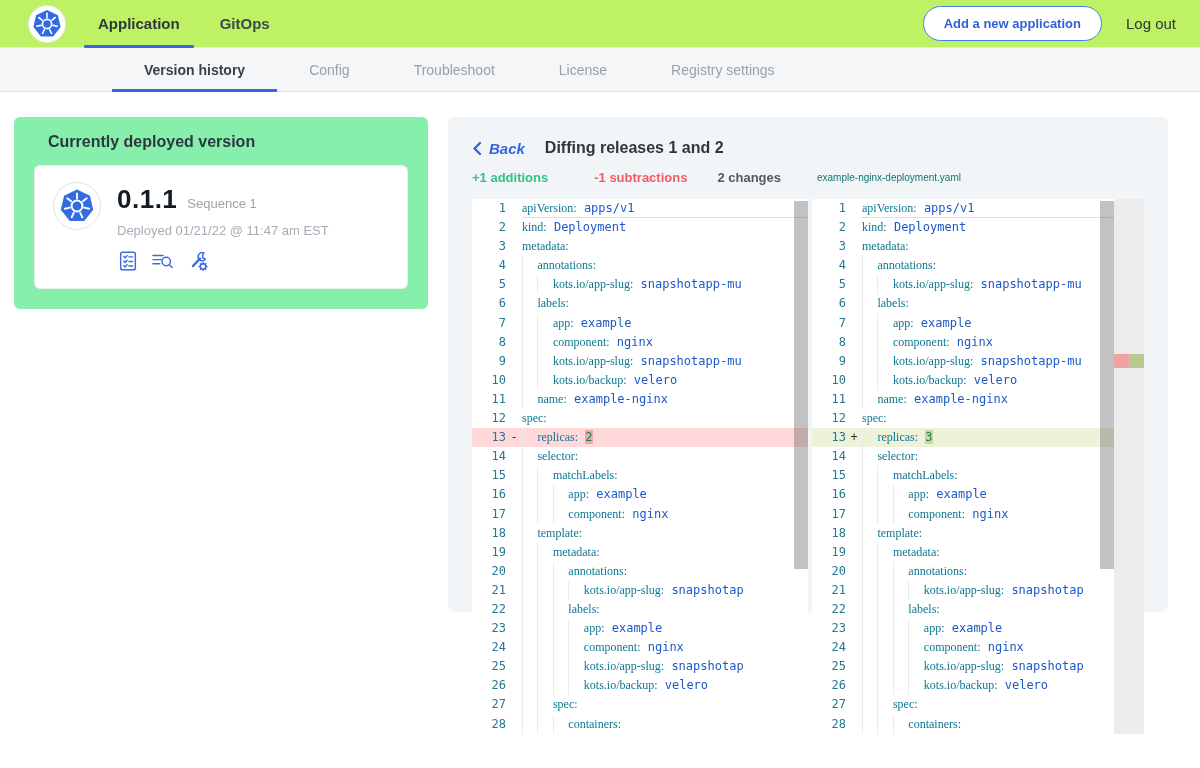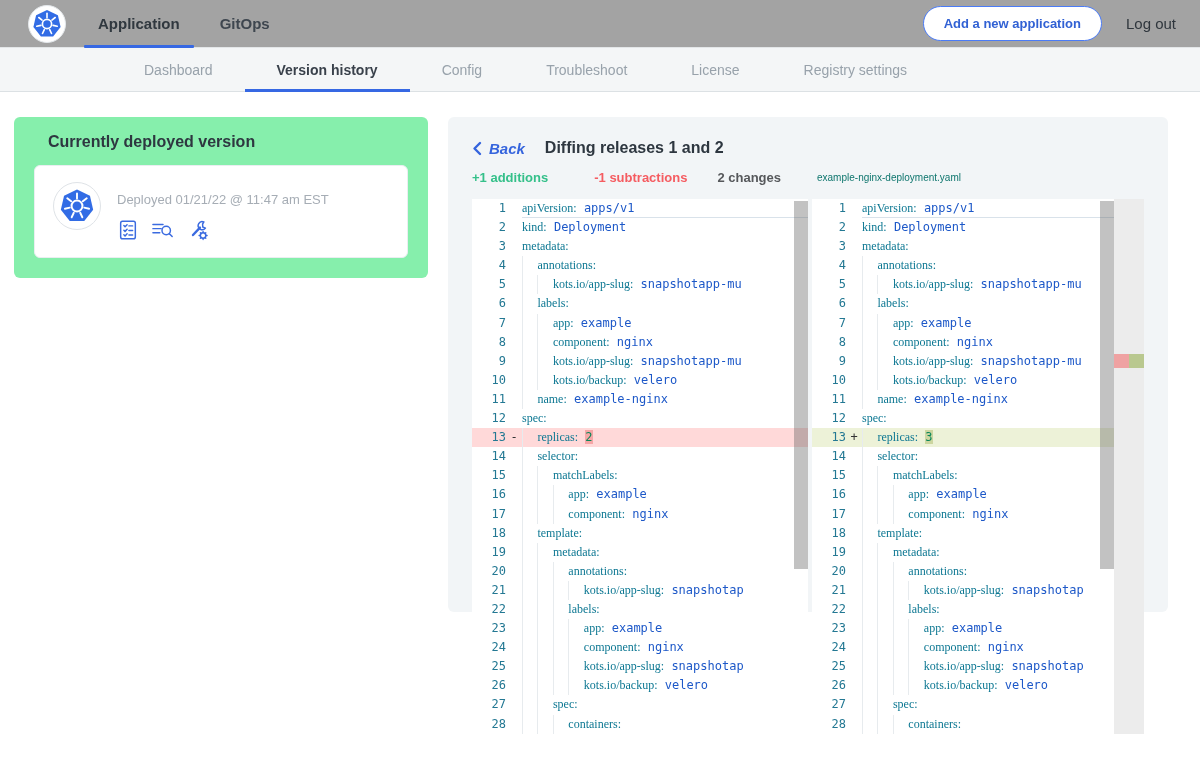--- a/index.html
+++ b/index.html
@@ -6,21 +6,21 @@
   html,body { margin:0; padding:0; }
   body {
     width:1200px; height:768px; overflow:hidden;
     background:#ffffff;
     font-family:"Liberation Sans", sans-serif;
     color:#2e3740;
   }
 
   
   .topnav { height:48px; display:flex; align-items:stretch; padding:0 24px 0 28px;
-            border-bottom:1px solid #e3e6e8; background:#a3a3a3; }
+            border-bottom:1px solid #e3e6e8; background:#bef264; }
   .brand { display:flex; align-items:center; margin-right:12px; }
   .avatar { width:38px; height:38px; border-radius:50%; background:#fff;
             border:1px solid #e4e8eb; display:flex; align-items:center; justify-content:center; }
   .topnav-tabs { display:flex; align-items:stretch; }
   .ttab { display:flex; align-items:center; padding:0 20px; font-size:15px; font-weight:700;
           color:#3e464f; position:relative; cursor:pointer; }
   .ttab.active { color:#30383f; }
   .ttab.active::after { content:""; position:absolute; left:6px; right:6px; bottom:-1px;
           height:3px; background:#3668e3; border-radius:1px; }
   .topnav-spacer { flex:1; }
@@ -123,21 +123,20 @@
   <nav class="topnav-tabs" id="topnav-tabs">
       <div class="ttab active">Application</div>
       <div class="ttab">GitOps</div>
     </nav>
   <div class="topnav-spacer"></div>
   <button class="pill-btn">Add a new application</button>
   <div class="logout">Log out</div>
 </header>
 
 <nav class="subnav" id="subnav">
-    <div class="snav">Dashboard</div>
     <div class="snav active">Version history</div>
     <div class="snav">Config</div>
     <div class="snav">Troubleshoot</div>
     <div class="snav">License</div>
     <div class="snav">Registry settings</div>
   </nav>
 
 <main class="content">
 
   <section class="left-card">
@@ -152,20 +151,24 @@
             <line x1="20.9" y1="12.1" x2="24.2" y2="9.5"></line>
             <line x1="22.1" y1="17.4" x2="26.2" y2="18.3"></line>
             <line x1="18.7" y1="21.7" x2="20.5" y2="25.5"></line>
             <line x1="13.3" y1="21.7" x2="11.5" y2="25.5"></line>
             <line x1="9.9" y1="17.4" x2="5.8" y2="18.3"></line>
             <line x1="11.1" y1="12.1" x2="7.8" y2="9.5"></line>
           </g>
         </svg>
       </div>
       <div class="ver-body">
+        <div class="ver-row">
+          <span class="ver-num">0.1.1</span>
+          <span class="ver-seq">Sequence 1</span>
+        </div>
         <div class="ver-deployed">Deployed 01/21/22 @ 11:47 am EST</div>
         <div class="ver-icons">
           <svg class="icon-blue" width="22" height="22" viewBox="0 0 24 24">
             <rect x="4" y="2.5" width="16" height="19" rx="2"></rect>
             <polyline points="7.5,7.2 8.8,8.5 11,6.2"></polyline>
               <line x1="13" y1="7.5" x2="17" y2="7.5"></line>
             <polyline points="7.5,12.2 8.8,13.5 11,11.2"></polyline>
               <line x1="13" y1="12.5" x2="17" y2="12.5"></line>
             <polyline points="7.5,17.2 8.8,18.5 11,16.2"></polyline>
               <line x1="13" y1="17.5" x2="17" y2="17.5"></line>

